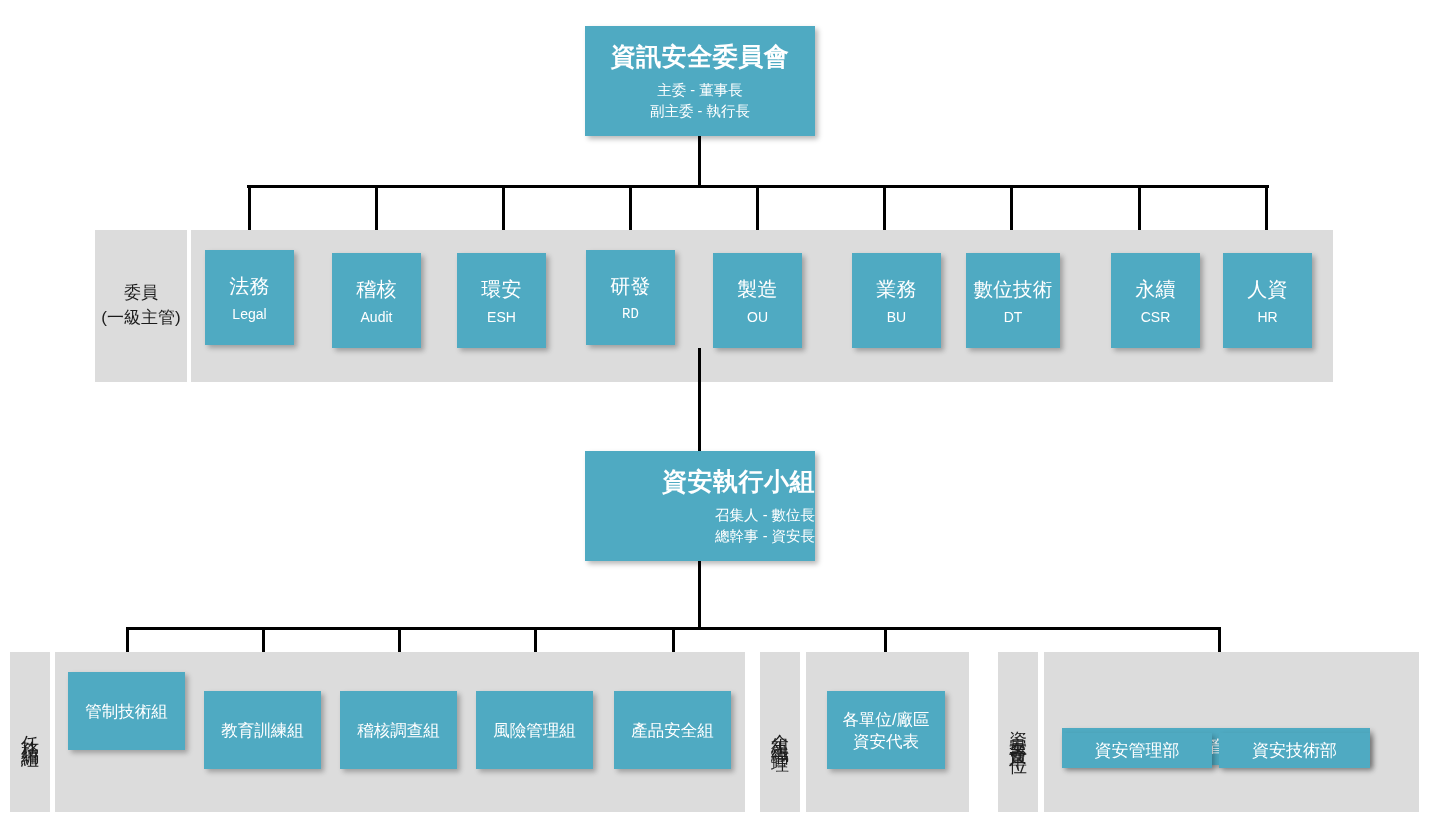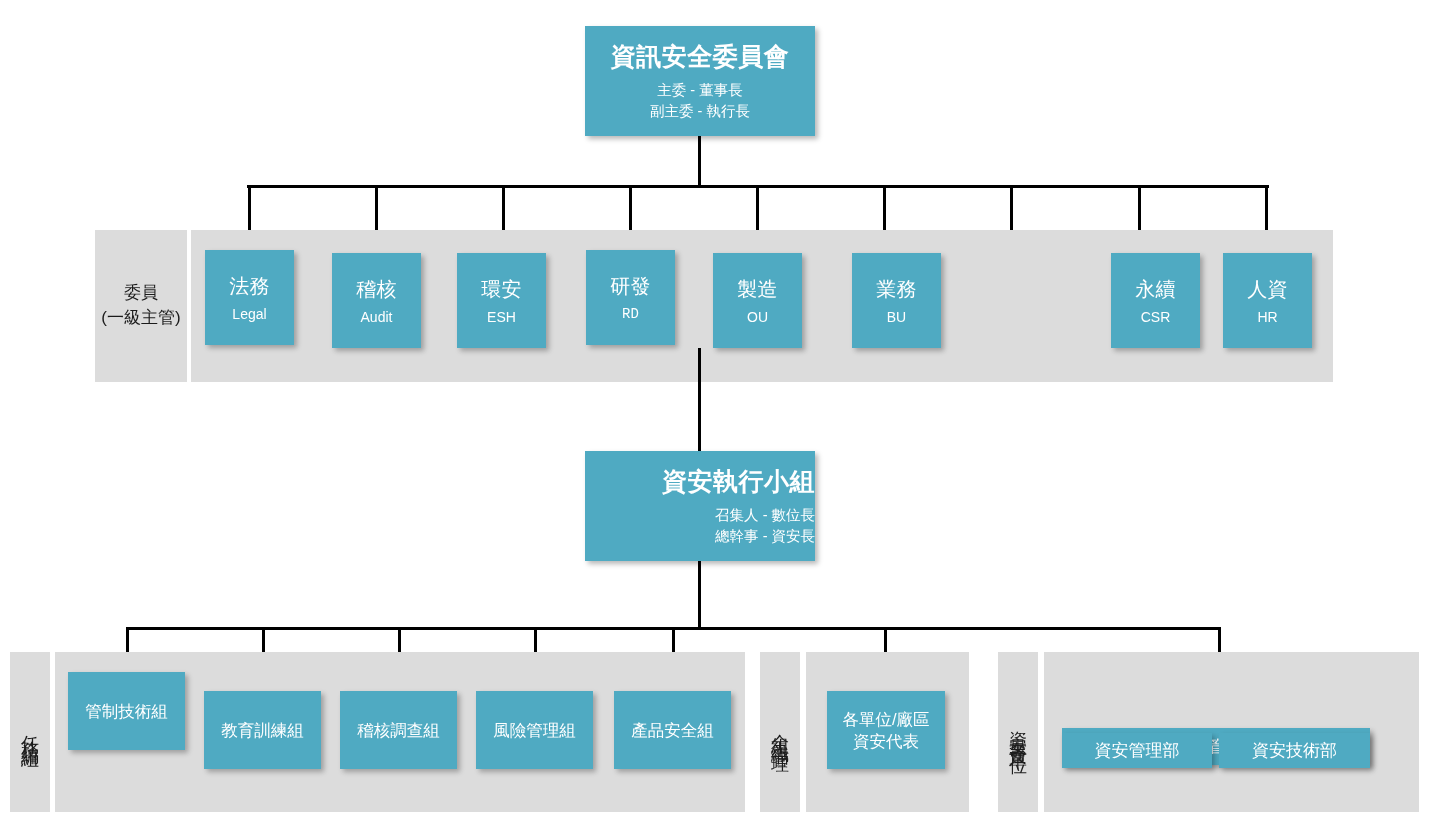--- a/index.html
+++ b/index.html
@@ -150,20 +150,24 @@
     <span class="sub">RD</span>
   </div>
   <div class="node node-member" style="left:713px; top:253px; width:89px; height:95px;">
     <span class="title">製造</span>
     <span class="sub">OU</span>
   </div>
   <div class="node node-member" style="left:840px; top:253px; width:89px; height:95px;margin-left:12px;">
     <span class="title">業務</span>
     <span class="sub">BU</span>
   </div>
+  <div class="node node-member" style="left:966px; top:253px; width:94px; height:95px;">
+    <span class="title" style="font-size:19.5px;">數位技術</span>
+    <span class="sub">DT</span>
+  </div>
   <div class="node node-member" style="left:1096px; top:253px; width:89px; height:95px;margin-left:15px;">
     <span class="title">永續</span>
     <span class="sub">CSR</span>
   </div>
   <div class="node node-member" style="left:1223px; top:253px; width:89px; height:95px;">
     <span class="title">人資</span>
     <span class="sub">HR</span>
   </div>
 
   <div class="ln-v" style="left:698px; top:348px; height:103px;"></div>

